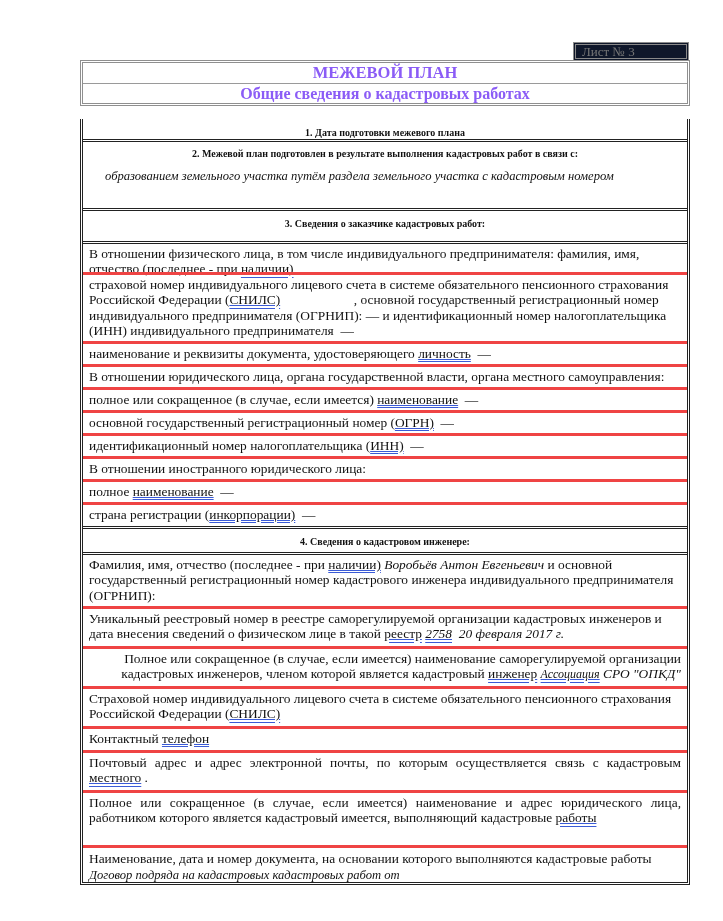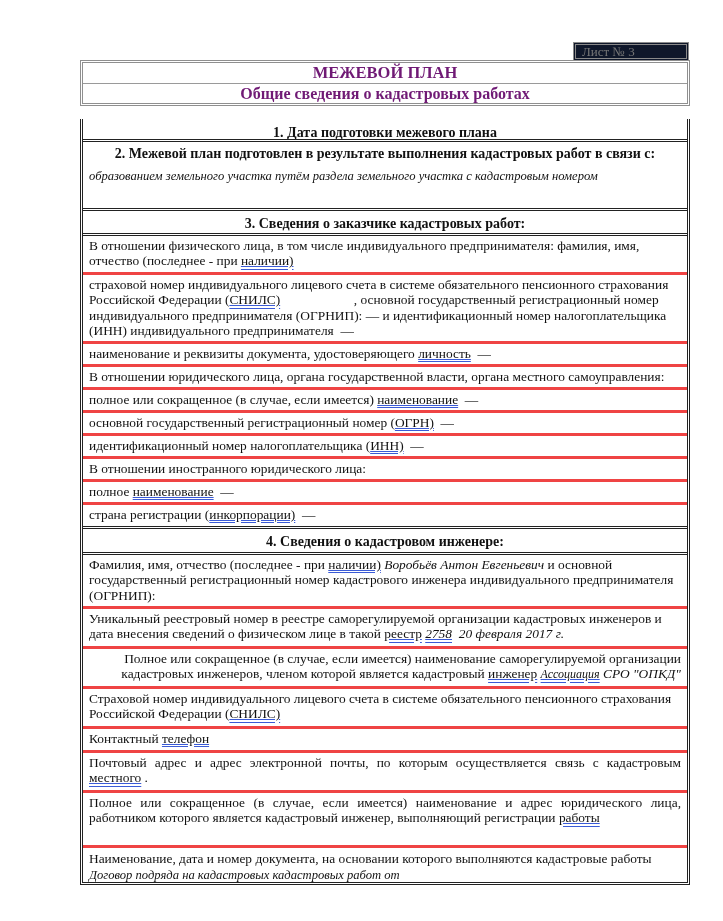--- a/index.html
+++ b/index.html
@@ -5,33 +5,33 @@
     html, body { margin: 0; padding: 0; background: #ffffff; }
     body { width: 723px; height: 921px; position: relative; overflow: hidden;
            font-family: "Liberation Serif", "DejaVu Serif", serif; color: #111; }
 
     .sheet-box { position: absolute; left: 573px; top: 42px; width: 116px; height: 19px;
                  border: 3px double #8a8a8a; box-sizing: border-box; background: #0f172a;
                  font-size: 13px; color: #777; line-height: 13px; padding-left: 6px; }
 
     .header { position: absolute; left: 80px; top: 60px; width: 610px; height: 46px;
               border: 3px double #8f8f8f; box-sizing: border-box; }
-    .header .row { height: 20px; text-align: center; color: #701a75; font-weight: bold;
+    .header .row { height: 20px; text-align: center; color: #8b5cf6; font-weight: bold;
                    font-size: 16px; line-height: 20px; }
     .header .row.first { border-bottom: 1px solid #9a9a9a; font-size: 16.5px; }
 
     .frame { position: absolute; left: 80px; top: 119px; width: 610px; height: 766px;
              border-left: 3px double #222; border-right: 3px double #222; border-bottom: 3px double #222;
              box-sizing: border-box; }
 
     .block { position: absolute; left: 0; right: 0; box-sizing: border-box; }
     .dbl-top { border-top: 3px double #222; }
     .cell { position: absolute; left: 0; right: 0; box-sizing: border-box; border-top: 3px solid #ef4444;
             padding: 2px 6px 0 6px; font-size: 13.4px; line-height: 15.4px; }
-    .title { text-align: center; font-weight: bold; font-size: 14px; line-height: 16px; }
+    .title { text-align: center; font-weight: bold; font-size: 10px; line-height: 16px; }
     .it { font-style: italic; }
     .u { text-decoration: underline; text-decoration-color: #3b5bd6; text-decoration-style: double; }
     .just { text-align: justify; text-align-last: left; }
   </style>
 </head>
 <body>
 
 <div class="sheet-box">
   <span>Лист № 3</span>
 </div>
@@ -40,28 +40,28 @@
   <div class="row first">МЕЖЕВОЙ ПЛАН</div>
   <div class="row">Общие сведения о кадастровых работах</div>
 </div>
 
 <div class="frame">
 
   <div class="cell title" style="top:4px; height:20px; border-top:none;">1. Дата подготовки межевого плана</div>
 
   <div class="block dbl-top" style="top:20px; height:66px;">
     <div class="cell title" style="top:2px; border-top:none;">2. Межевой план подготовлен в результате выполнения кадастровых работ в связи с:</div>
-    <div class="cell it" style="top:25px; border-top:none; font-size:12.6px;">образованием земельного участка путём раздела земельного участка с кадастровым номером</div>
+    <div class="cell it" style="top:25px; border-top:none; font-size:12.6px;margin-left:16px;">образованием земельного участка путём раздела земельного участка с кадастровым номером</div>
   </div>
 
   <div class="block dbl-top" style="top:89px; height:25px;">
     <div class="cell title" style="top:3px; border-top:none;">3. Сведения о заказчике кадастровых работ:</div>
   </div>
 
-  <div class="cell" style="top:114px; height:39px; border-top:3px double #222;">
+  <div class="cell" style="top:122px; height:39px; border-top:3px double #222;">
     <span>В отношении физического лица, в том числе индивидуального предпринимателя: фамилия, имя, отчество (последнее - при </span><span class="u">наличии)</span>
   </div>
   <div class="cell" style="top:153px; height:69px;">
     <span>страховой номер индивидуального лицевого счета в системе обязательного пенсионного страхования Российской Федерации (</span><span class="u">СНИЛС)</span><span style="white-space:pre-wrap">                      , основной государственный регистрационный номер индивидуального предпринимателя (ОГРНИП): — и идентификационный номер налогоплательщика (ИНН) индивидуального предпринимателя  —</span>
   </div>
   <div class="cell" style="top:222px; height:23px;">
     <span>наименование и реквизиты документа, удостоверяющего </span><span class="u">личность</span><span style="white-space:pre">  —</span>
   </div>
   <div class="cell" style="top:245px; height:23px;">В отношении юридического лица, органа государственной власти, органа местного самоуправления:</div>
   <div class="cell" style="top:268px; height:23px;">
@@ -97,20 +97,20 @@
   <div class="cell" style="top:567px; height:40px;">
     <span>Страховой номер индивидуального лицевого счета в системе обязательного пенсионного страхования Российской Федерации (</span><span class="u">СНИЛС)</span>
   </div>
   <div class="cell" style="top:607px; height:24px;">
     <span>Контактный </span><span class="u">телефон</span>
   </div>
   <div class="cell just" style="top:631px; height:40px;">
     <span>Почтовый адрес и адрес электронной почты, по которым осуществляется связь с кадастровым </span><span class="u">местного</span><span> .</span>
   </div>
   <div class="cell just" style="top:671px; height:55px;">
-    <span>Полное или сокращенное (в случае, если имеется) наименование и адрес юридического лица, работником которого является кадастровый инженер, выполняющий регистрации </span><span class="u">работы</span>
+    <span>Полное или сокращенное (в случае, если имеется) наименование и адрес юридического лица, работником которого является кадастровый имеется, выполняющий кадастровые </span><span class="u">работы</span>
   </div>
   <div class="cell" style="top:726px; height:37px; padding-top:3px;">
     <div>Наименование, дата и номер документа, на основании которого выполняются кадастровые работы</div>
     <div class="it" style="font-size:12.6px; margin-top:2px;">Договор подряда на кадастровых кадастровых работ от</div>
   </div>
 
 </div>
 
 </body></html>

